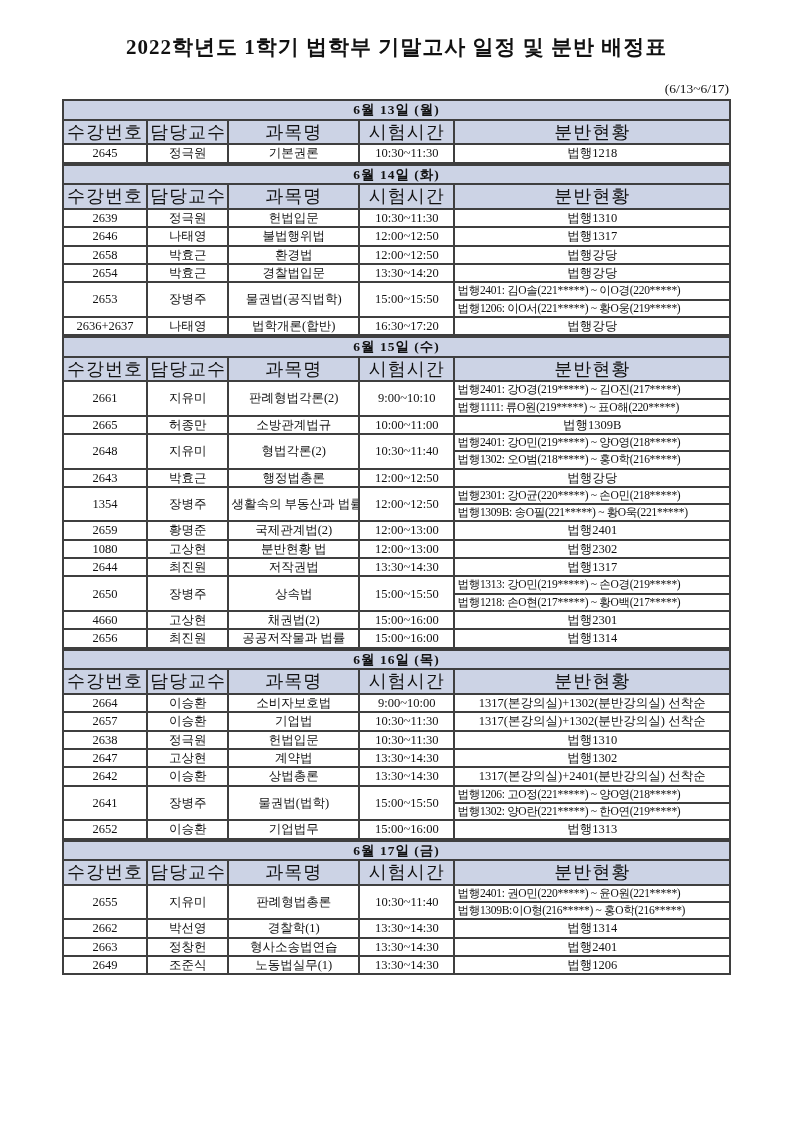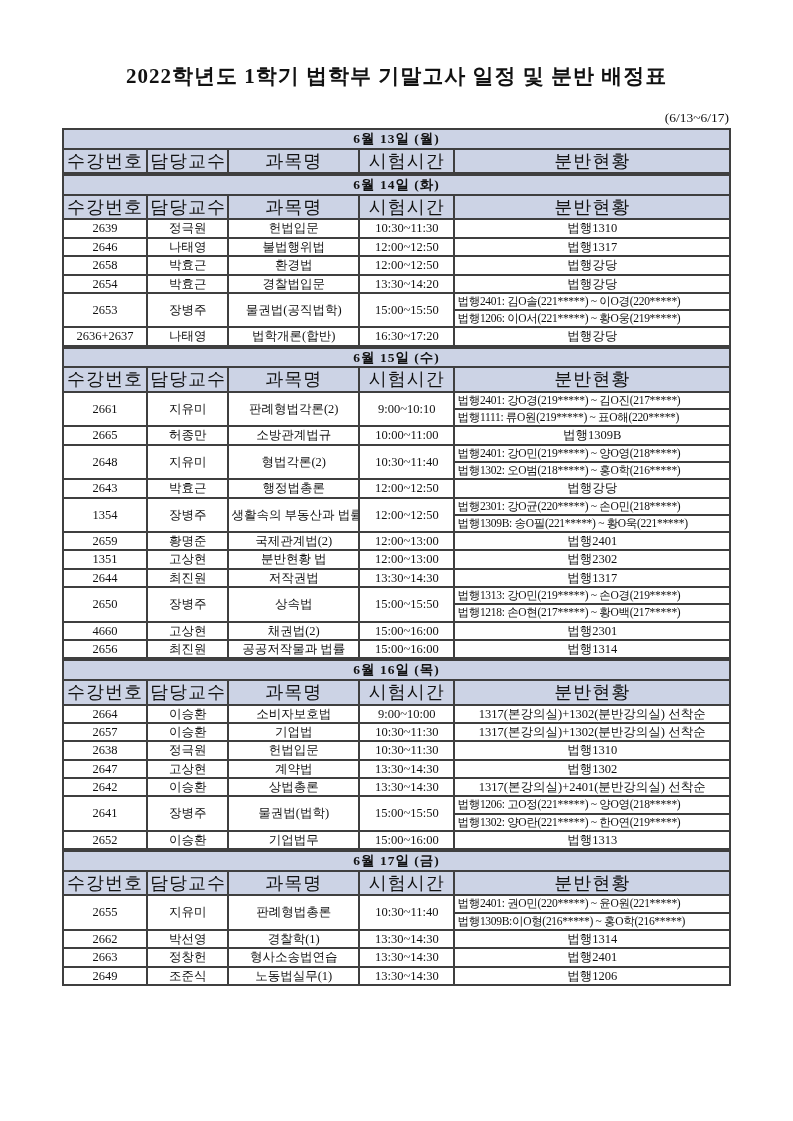--- a/index.html
+++ b/index.html
@@ -16,21 +16,21 @@
   }
   .page {
     width: 793px;
     height: 1121px;
     background: var(--page-bg);
     padding: 0 62px;
     position: relative;
     overflow: hidden;
   }
   .title {
-    margin-top: 62px;
+    margin-top: 33px;
     text-align: center;
     font-size: 21px;
     font-weight: bold;
     letter-spacing: 1px;
     color: var(--text-col);
   }
   .date-range {
     margin-top: 20px;
     text-align: right;
     font-size: 13.5px;
@@ -99,20 +99,27 @@
           <tr>
             <td class="day-header" colspan="5">6월 13일 (월)</td>
           </tr>
           <tr>
             <th>수강번호</th>
             <th>담당교수</th>
             <th>과목명</th>
             <th>시험시간</th>
             <th>분반현황</th>
           </tr>
+          <tr>
+            <td>2645</td>
+            <td>정극원</td>
+            <td>기본권론</td>
+            <td>10:30~11:30</td>
+            <td>법행1218</td>
+          </tr>
         </tbody>
       </table>
       <table class="exam-table">
         <colgroup>
           <col class="c1">
           <col class="c2">
           <col class="c3">
           <col class="c4">
           <col class="c5">
         </colgroup>
@@ -238,21 +245,21 @@
             <td class="cell-assign-split">법행1309B: 송O필(221*****) ~ 황O욱(221*****)</td>
           </tr>
           <tr>
             <td>2659</td>
             <td>황명준</td>
             <td>국제관계법(2)</td>
             <td>12:00~13:00</td>
             <td>법행2401</td>
           </tr>
           <tr>
-            <td>1351</td>
+            <td>1080</td>
             <td>고상현</td>
             <td>분반현황 법</td>
             <td>12:00~13:00</td>
             <td>법행2302</td>
           </tr>
           <tr>
             <td>2644</td>
             <td>최진원</td>
             <td>저작권법</td>
             <td>13:30~14:30</td>

